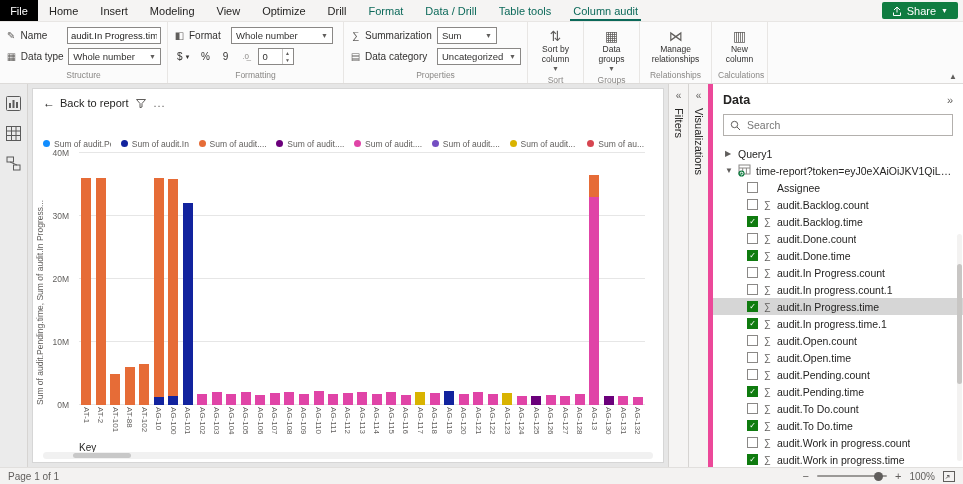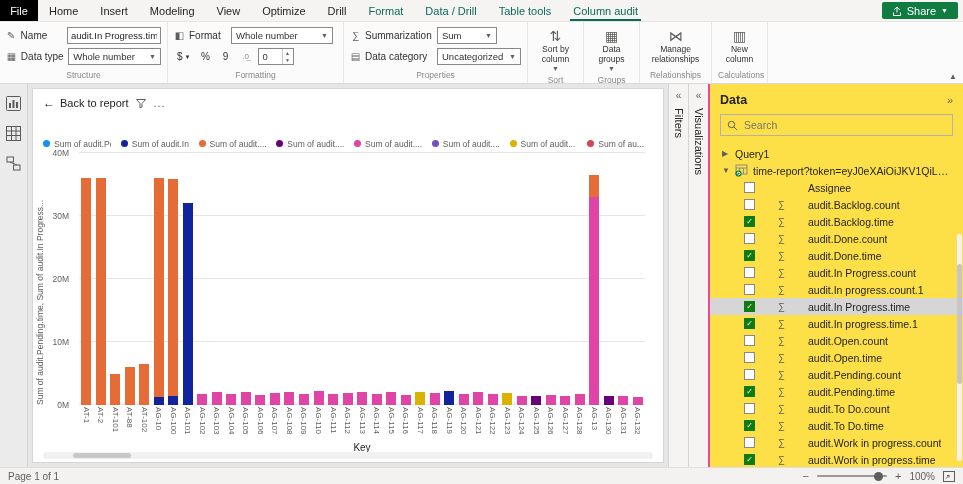--- a/index.html
+++ b/index.html
@@ -73,45 +73,45 @@
   .ytick{position:absolute;right:4px;font-size:8.5px;color:#605e5c;}
   .plot{position:absolute;left:46px;right:18px;top:64px;height:252px;}
   .gridline{position:absolute;left:0;right:0;height:1px;background:#e6e6e6;z-index:0;}
   .bars{position:absolute;inset:0;display:flex;align-items:flex-end;z-index:1;}
   .bar-slot{flex:1 1 0;min-width:0;display:flex;justify-content:center;align-items:flex-end;height:100%;}
   .bar{width:10px;display:flex;flex-direction:column-reverse;cursor:pointer;}
   .xlabels{position:absolute;left:46px;right:18px;top:318px;height:34px;display:flex;}
   .xlabel{flex:1 1 0;min-width:0;text-align:center;}
   .xlabel span{writing-mode:vertical-rl;display:inline-block;font-size:8px;color:#605e5c;
     max-height:33px;overflow:hidden;white-space:nowrap;}
-  .xtitle{position:absolute;top:353px;left:46px;right:18px;text-align:center;font-size:10px;color:#252423;}
+  .xtitle{position:absolute;top:353px;left:46px;right:18px;font-size:10px;color:#252423;}
   .h-scroll{position:absolute;left:10px;right:10px;bottom:3px;height:7px;background:#f1f1f1;border-radius:4px;}
   .h-thumb{position:absolute;left:30px;width:58px;top:1px;bottom:1px;background:#c8c8c8;border-radius:4px;cursor:pointer;}
 
   
   .strip{width:20px;background:#f5f4f3;border-left:1px solid #d6d4d2;display:flex;flex-direction:column;
     align-items:center;padding-top:7px;gap:7px;}
   .strip-collapse{font-size:10px;color:#605e5c;cursor:pointer;line-height:10px;}
   .strip-label{writing-mode:vertical-rl;font-size:11px;color:#252423;white-space:nowrap;}
 
   
-  .data-panel{width:255px;background:#fde047;border-left:2px solid #ec4899;position:relative;overflow:hidden;}
+  .data-panel{width:255px;background:#ffffff;border-left:5px solid #ec4899;position:relative;overflow:hidden;}
   .dp-header{display:flex;justify-content:space-between;align-items:center;padding:9px 10px 5px;}
   .dp-title{font-size:12.5px;font-weight:bold;}
   .dp-collapse{font-size:11px;color:#605e5c;cursor:pointer;}
   .dp-search{margin:2px 10px 0;height:22px;border:1px solid #b3b0ad;display:flex;align-items:center;
     padding:0 6px;gap:6px;}
   .dp-search input{border:none;outline:none;flex:1;font-size:10.5px;min-width:0;
     font-family:"Liberation Sans",sans-serif;color:#252423;background:transparent;}
   .dp-tree{margin-top:9px;}
   .tree-row{height:17px;display:flex;align-items:center;gap:5px;padding-left:12px;font-size:10.5px;cursor:pointer;}
   .tree-chevron{color:#605e5c;font-size:8px;width:8px;}
   .tree-label{white-space:nowrap;overflow:hidden;text-overflow:ellipsis;max-width:200px;}
   .tbl-icon{position:relative;line-height:0;flex:none;}
-  .field-row{height:17px;display:flex;align-items:center;gap:22px;padding-left:34px;font-size:10.5px;cursor:pointer;}
+  .field-row{height:17px;display:flex;align-items:center;gap:5px;padding-left:34px;font-size:10.5px;cursor:pointer;}
   .field-row.highlight{background:#d6d6d6;}
   .cb{width:11px;height:11px;border:1px solid #8a8886;background:#fff;flex:none;font-size:8px;
     line-height:10px;text-align:center;color:#fff;cursor:pointer;}
   .cb.checked{background:#0f7b0f;border-color:#0f7b0f;}
   .sigma{color:#605e5c;font-size:9.5px;width:9px;flex:none;text-align:center;}
   .field-name{white-space:nowrap;overflow:hidden;text-overflow:ellipsis;}
   .dp-scrollbar{position:absolute;right:1px;top:150px;bottom:6px;width:5px;background:#f3f2f1;border-radius:3px;}
   .dp-scroll-thumb{position:absolute;top:30px;height:120px;left:0;right:0;background:#c8c6c4;border-radius:3px;cursor:pointer;}
 
   

